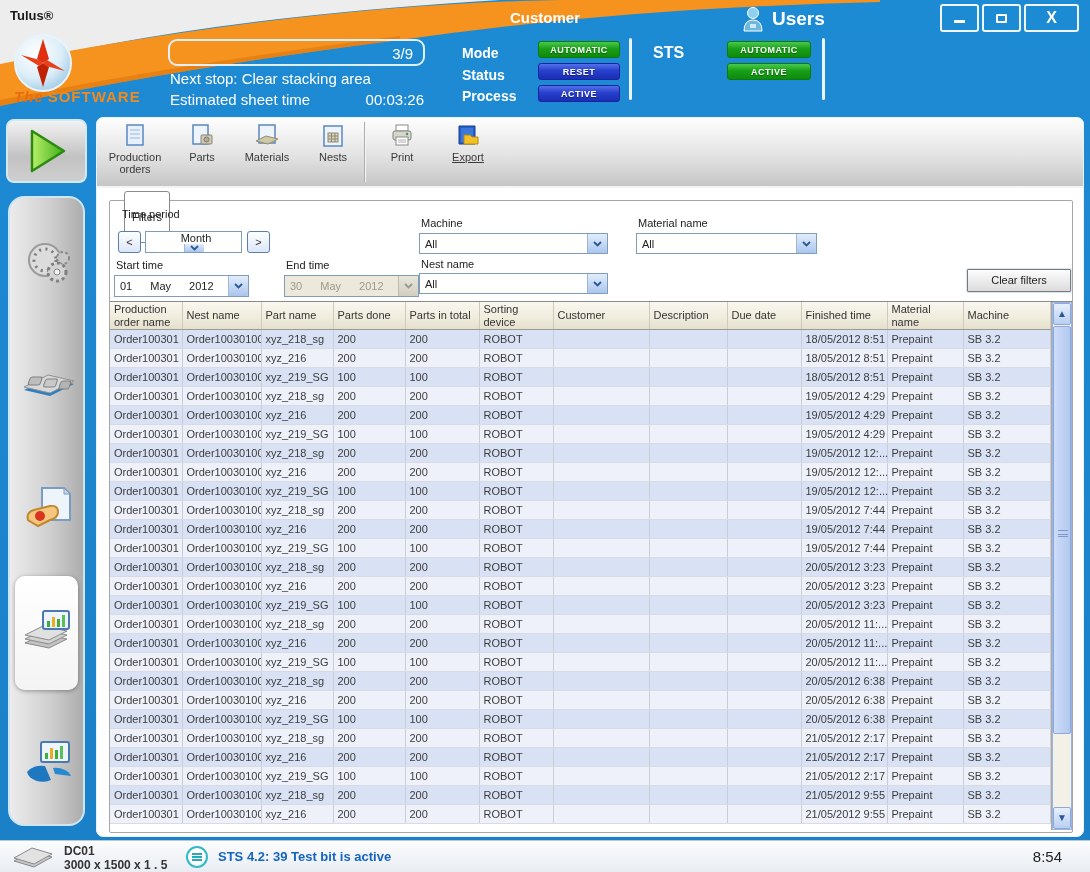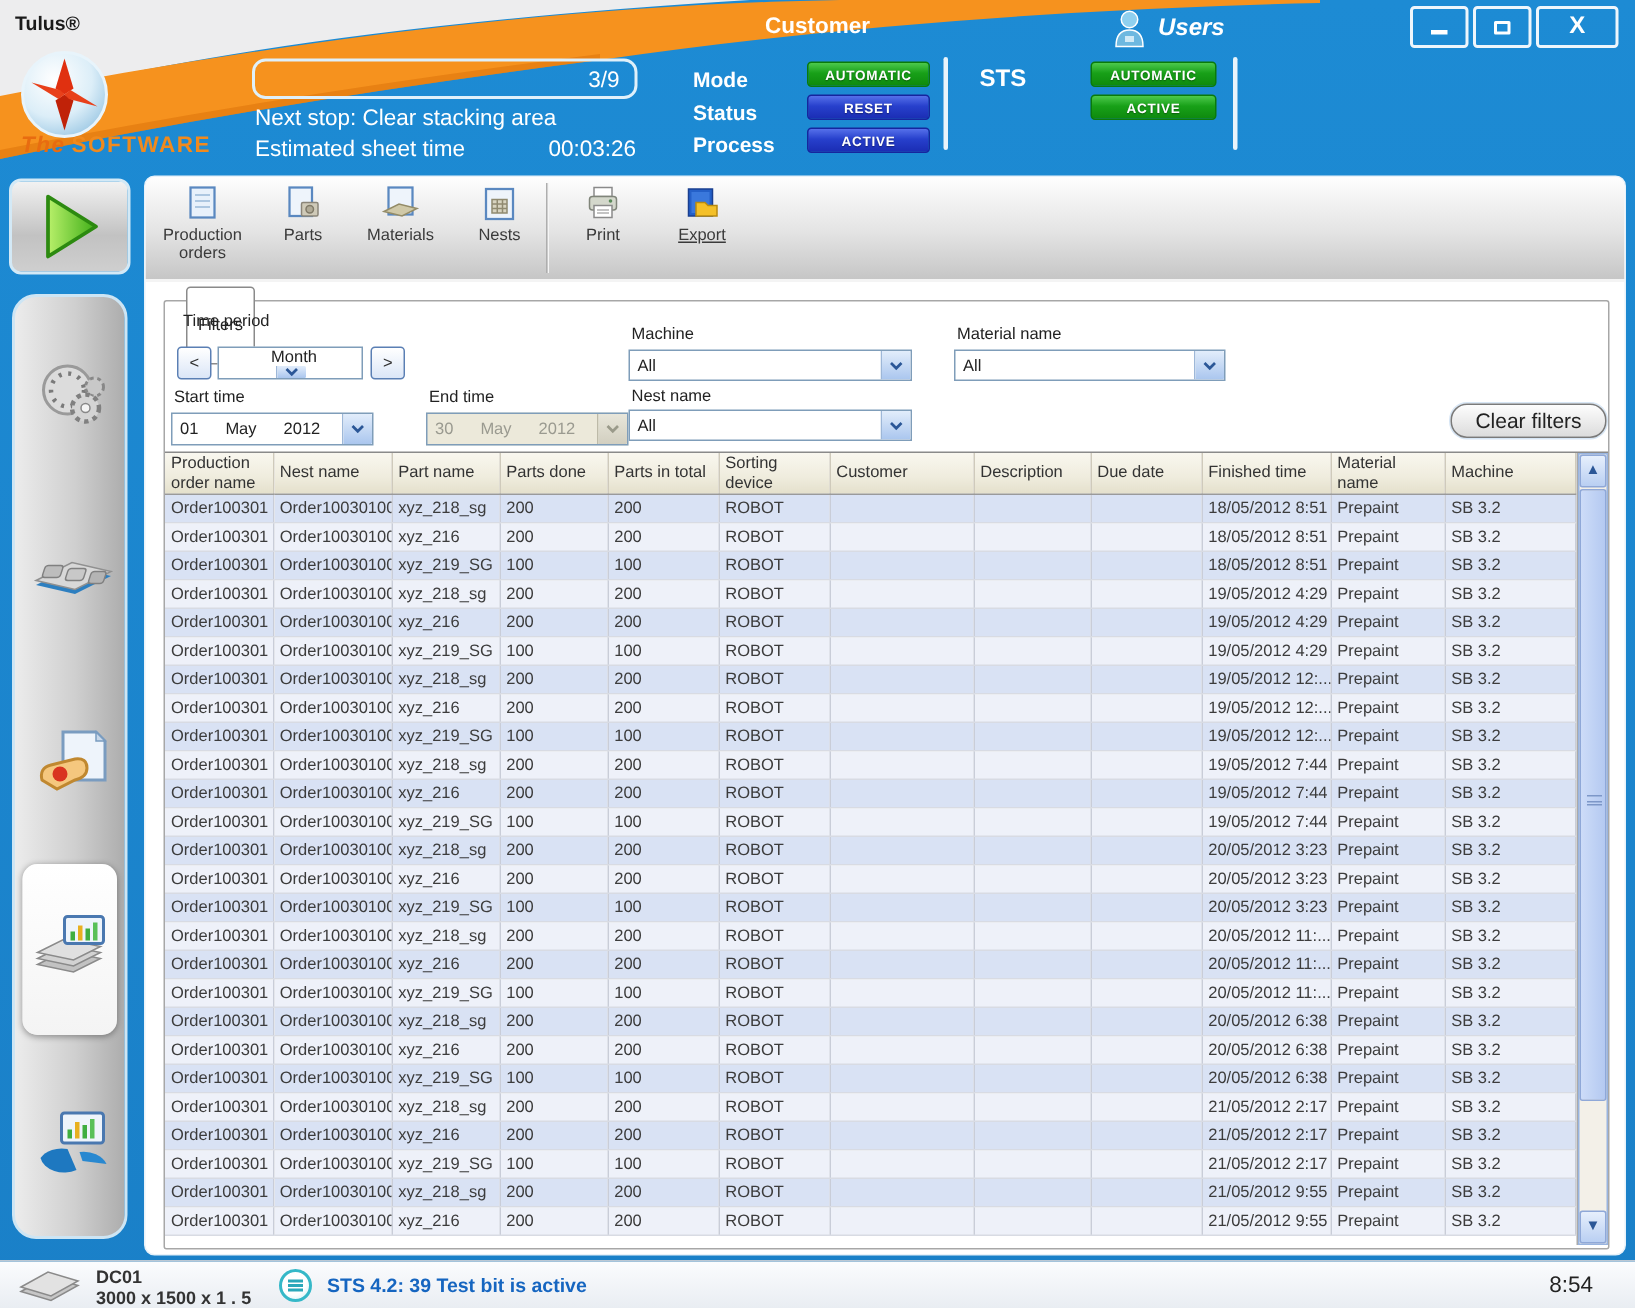--- a/index.html
+++ b/index.html
@@ -18,21 +18,21 @@
   .nextstop { position:absolute; left:170px; top:70px; color:#fff; font-size:15px; }
   .est-label { position:absolute; left:170px; top:91px; color:#fff; font-size:15px; }
   .est-value { position:absolute; left:352px; top:91px; width:72px; text-align:right; color:#fff; font-size:15px; }
   .mlabel { position:absolute; left:462px; color:#fff; font-size:14px; font-weight:bold; }
   .badge { position:absolute; width:82px; height:17px; border-radius:3px; color:#fff; font-size:9px; font-weight:bold; text-align:center; line-height:16px; letter-spacing:.5px; text-shadow:0 1px 1px rgba(0,0,0,.4); }
   .badge.green { background:linear-gradient(180deg,#4cc94c 0%,#18a018 45%,#0e8a0e 100%); border:1px solid #0a7a0a; }
   .badge.blue  { background:linear-gradient(180deg,#5570ea 0%,#2740cc 45%,#1b2db4 100%); border:1px solid #16259e; }
   .vsep { position:absolute; width:3px; height:62px; top:38px; background:#e9f4fb; border-radius:2px; }
   .win-title { position:absolute; left:495px; top:9px; width:100px; text-align:center; color:#fff; font-size:15px; font-weight:bold; }
   .users-wrap { position:absolute; left:742px; top:5px; height:28px; display:flex; align-items:center; gap:8px; }
-  .users-label { color:#fff; font-size:16px; font-weight:bold;font-style:italic; }
+  .users-label { color:#fff; font-size:19px; font-weight:bold; }
   .winbtn { position:absolute; top:4px; height:28px; border:2px solid #eef6fc; border-radius:3px; color:#fff; display:flex; align-items:center; justify-content:center; font-weight:bold; font-size:14px; cursor:default; }
   .winbtn.min { left:940px; width:39px; } .winbtn.max { left:982px; width:39px; } .winbtn.close { left:1024px; width:55px; font-size:16px; }
   .maxglyph { width:11px; height:9px; border:2px solid #fff; border-radius:1px; }
   .minglyph { width:11px; height:3px; background:#fff; margin-top:6px; }
 
   
   .play-box { position:absolute; left:6px; top:119px; width:81px; height:64px; border:2px solid #d3e9f6; border-radius:8px; background:linear-gradient(180deg,#f2f2f2,#c2c2c2 60%,#cfcfcf); display:flex; align-items:center; justify-content:center; }
   .side-panel { position:absolute; left:8px; top:196px; width:77px; height:630px; border:2px solid #cde5f4; border-radius:16px; background:linear-gradient(90deg,#ececec 0%,#cfcfcf 55%,#adadad 100%); }
   .side-item { position:absolute; left:0; width:77px; display:flex; justify-content:center; }
   .side-sel { position:absolute; left:5px; top:378px; width:63px; height:114px; background:linear-gradient(180deg,#ffffff,#f4f4f4); border-radius:10px; box-shadow:0 1px 4px rgba(0,0,0,.35); display:flex; align-items:center; justify-content:center; }
@@ -46,21 +46,21 @@
   
   .groupbox { position:absolute; left:12px; top:82px; width:964px; height:633px; border:1px solid #a7a7a7; border-radius:2px; }
   .legend { position:absolute; left:14px; top:-10px; background:#fff; border:1px solid #8a8a8a; border-radius:3px; padding:19px 7px; font-size:11px; color:#222; }
   .flabel { position:absolute; font-size:11px; color:#222; }
   .sq-btn { position:absolute; width:23px; height:22px; border:1px solid #5a7fb4; border-radius:3px; background:linear-gradient(180deg,#ffffff,#dbe6f7); font-size:11px; color:#333; text-align:center; line-height:20px; }
   .select { position:absolute; height:22px; border:1px solid #7f9db9; background:#fff; font-size:11px; color:#222; display:flex; align-items:center; }
   .select .val { flex:1; padding-left:5px; display:flex; gap:18px; }
   .dd-btn { width:20px; height:100%; border-left:1px solid #9db7d8; background:linear-gradient(180deg,#e2edfb,#aac6ee); display:flex; align-items:center; justify-content:center; border-radius:0 1px 1px 0; }
   .select.disabled { background:#ece9da; color:#9a9a90; }
   .select.disabled .dd-btn { background:linear-gradient(180deg,#e8e6da,#d2cfc0); border-left-color:#bdbaa8; }
-  .clear-btn { position:absolute; width:104px; height:23px; border:1px solid #7a7a7a; border-radius:11px; background:linear-gradient(180deg,#fdfdfd,#dcdcdc); font-size:14px; color:#222; text-align:center; line-height:21px; box-shadow:0 0 0 1px #d7e6f5; }
+  .clear-btn { position:absolute; width:104px; height:23px; border:1px solid #7a7a7a; border-radius:1px; background:linear-gradient(180deg,#fdfdfd,#dcdcdc); font-size:11px; color:#222; text-align:center; line-height:21px; box-shadow:0 0 0 1px #d7e6f5; }
 
   
   .table-wrap { position:absolute; left:0; top:100px; right:0; bottom:2px; border-top:1px solid #8a8a8a; }
   .grid-area { position:absolute; left:0; top:0; right:20px; bottom:0; overflow:hidden; background:#fff; border-right:1px solid #aaa; }
   table.orders { border-collapse:collapse; table-layout:fixed; width:100%; }
   table.orders th { background:linear-gradient(180deg,#f9f7ef 0%,#efecdd 60%,#e4e0cc 100%); font-weight:normal; font-size:11px; color:#333; text-align:left; padding:1px 4px; height:27px; border-right:1px solid #cfcabb; border-bottom:1px solid #9a9a9a; vertical-align:middle; line-height:1.15; overflow:hidden; }
   table.orders td { font-size:11px; color:#3c3c3c; padding:0 4px; height:19px; border-right:1px solid #c9cdd8; border-bottom:1px solid #d8dbe3; white-space:nowrap; overflow:hidden; vertical-align:middle; }
   table.orders tr { background:#eef1f9; }
   table.orders tr.odd { background:#d9e2f4; }
   table.orders th:nth-child(1), table.orders td:nth-child(1) { width:72px; }

